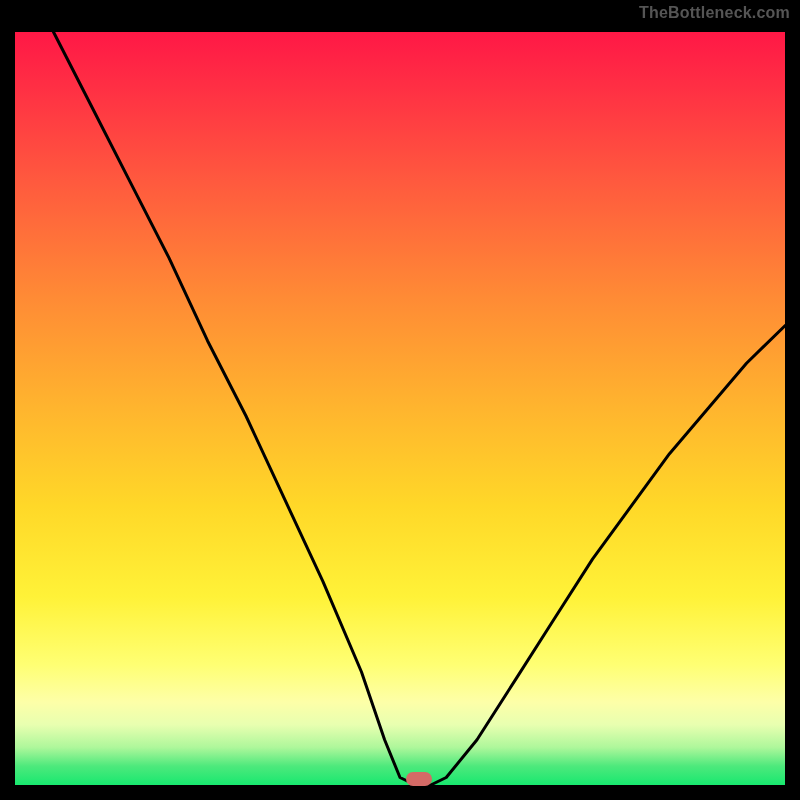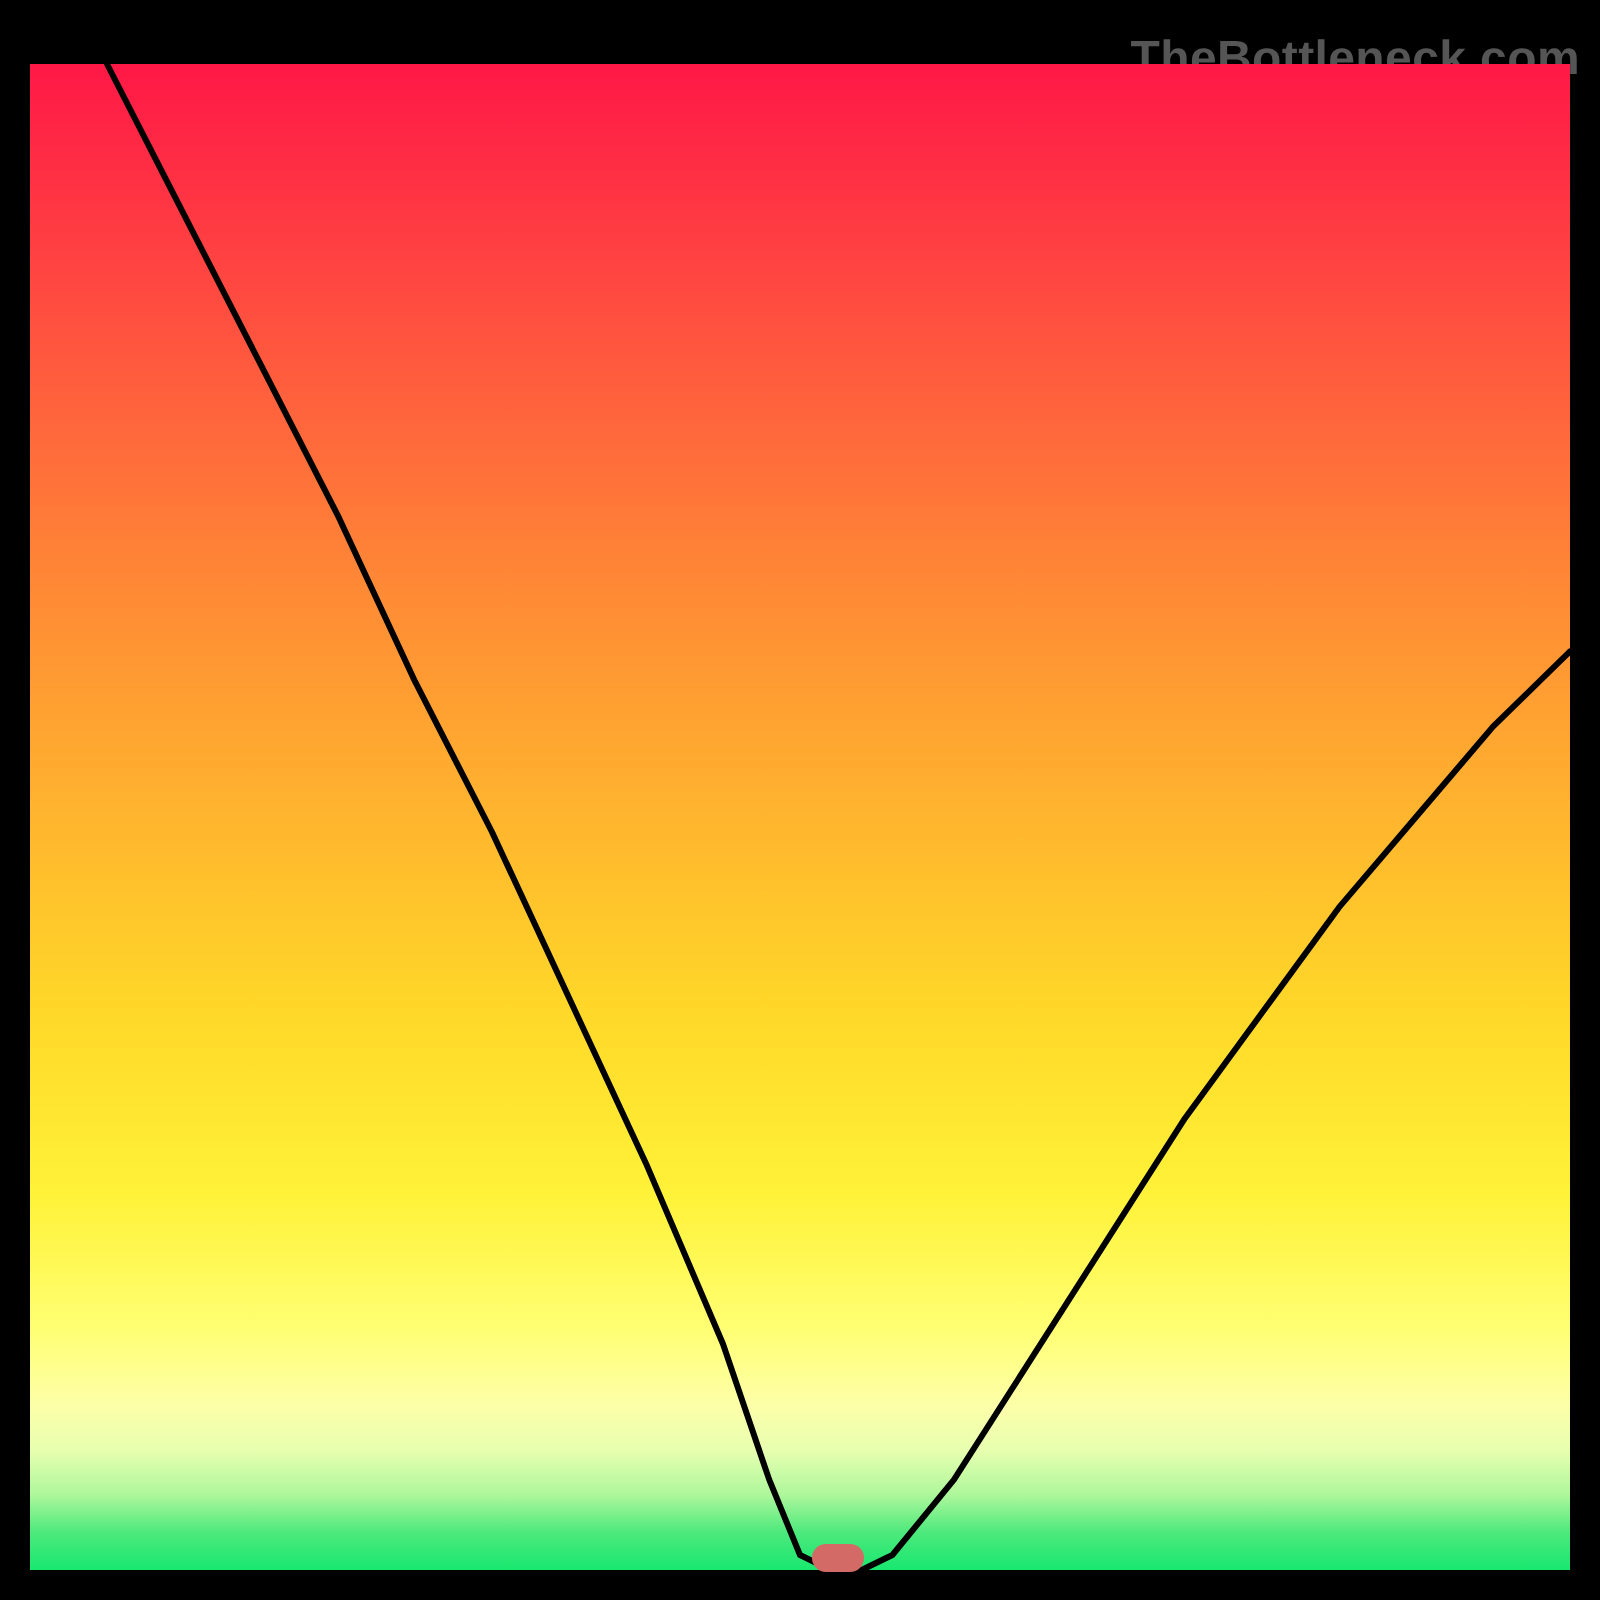--- a/index.html
+++ b/index.html
@@ -12,24 +12,24 @@
     overflow: hidden;
   }
   .frame {
     position: relative;
     width: 800px;
     height: 800px;
     background: #000;
   }
   .watermark {
     position: absolute;
-    top: 16px;
+    top: 4px;
     right: 10px;
     color: #555;
-    font-size: 24px;
+    font-size: 16px;
     font-weight: 600;
     letter-spacing: 0.2px;
     user-select: none;
   }
   .plot-area {
     position: absolute;
     left: 15px;
     top: 32px;
     width: 770px;
     height: 753px;

